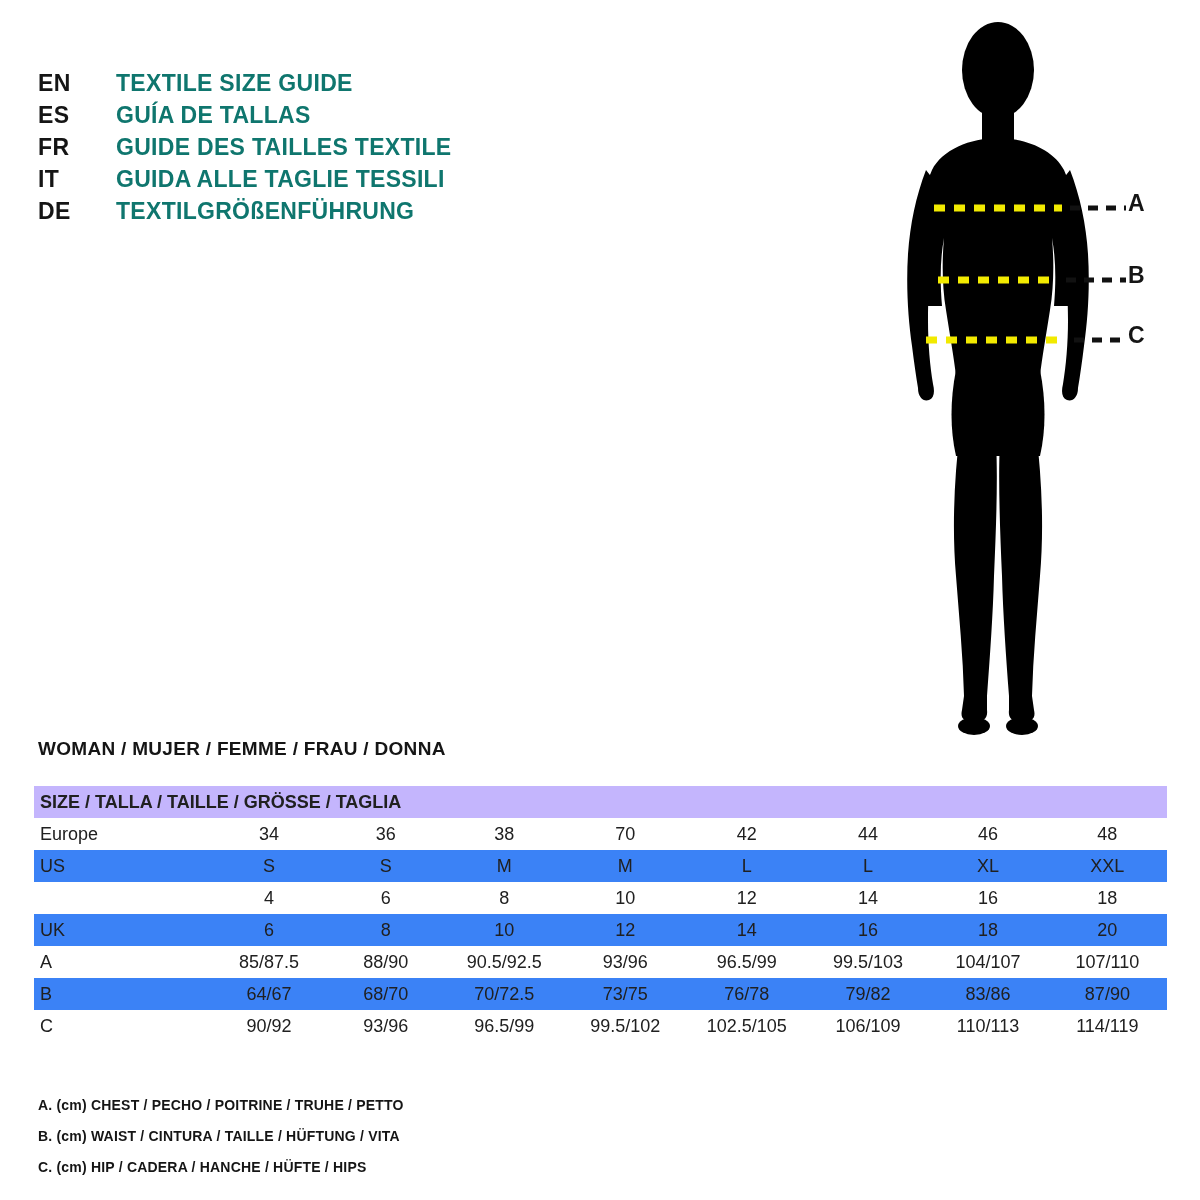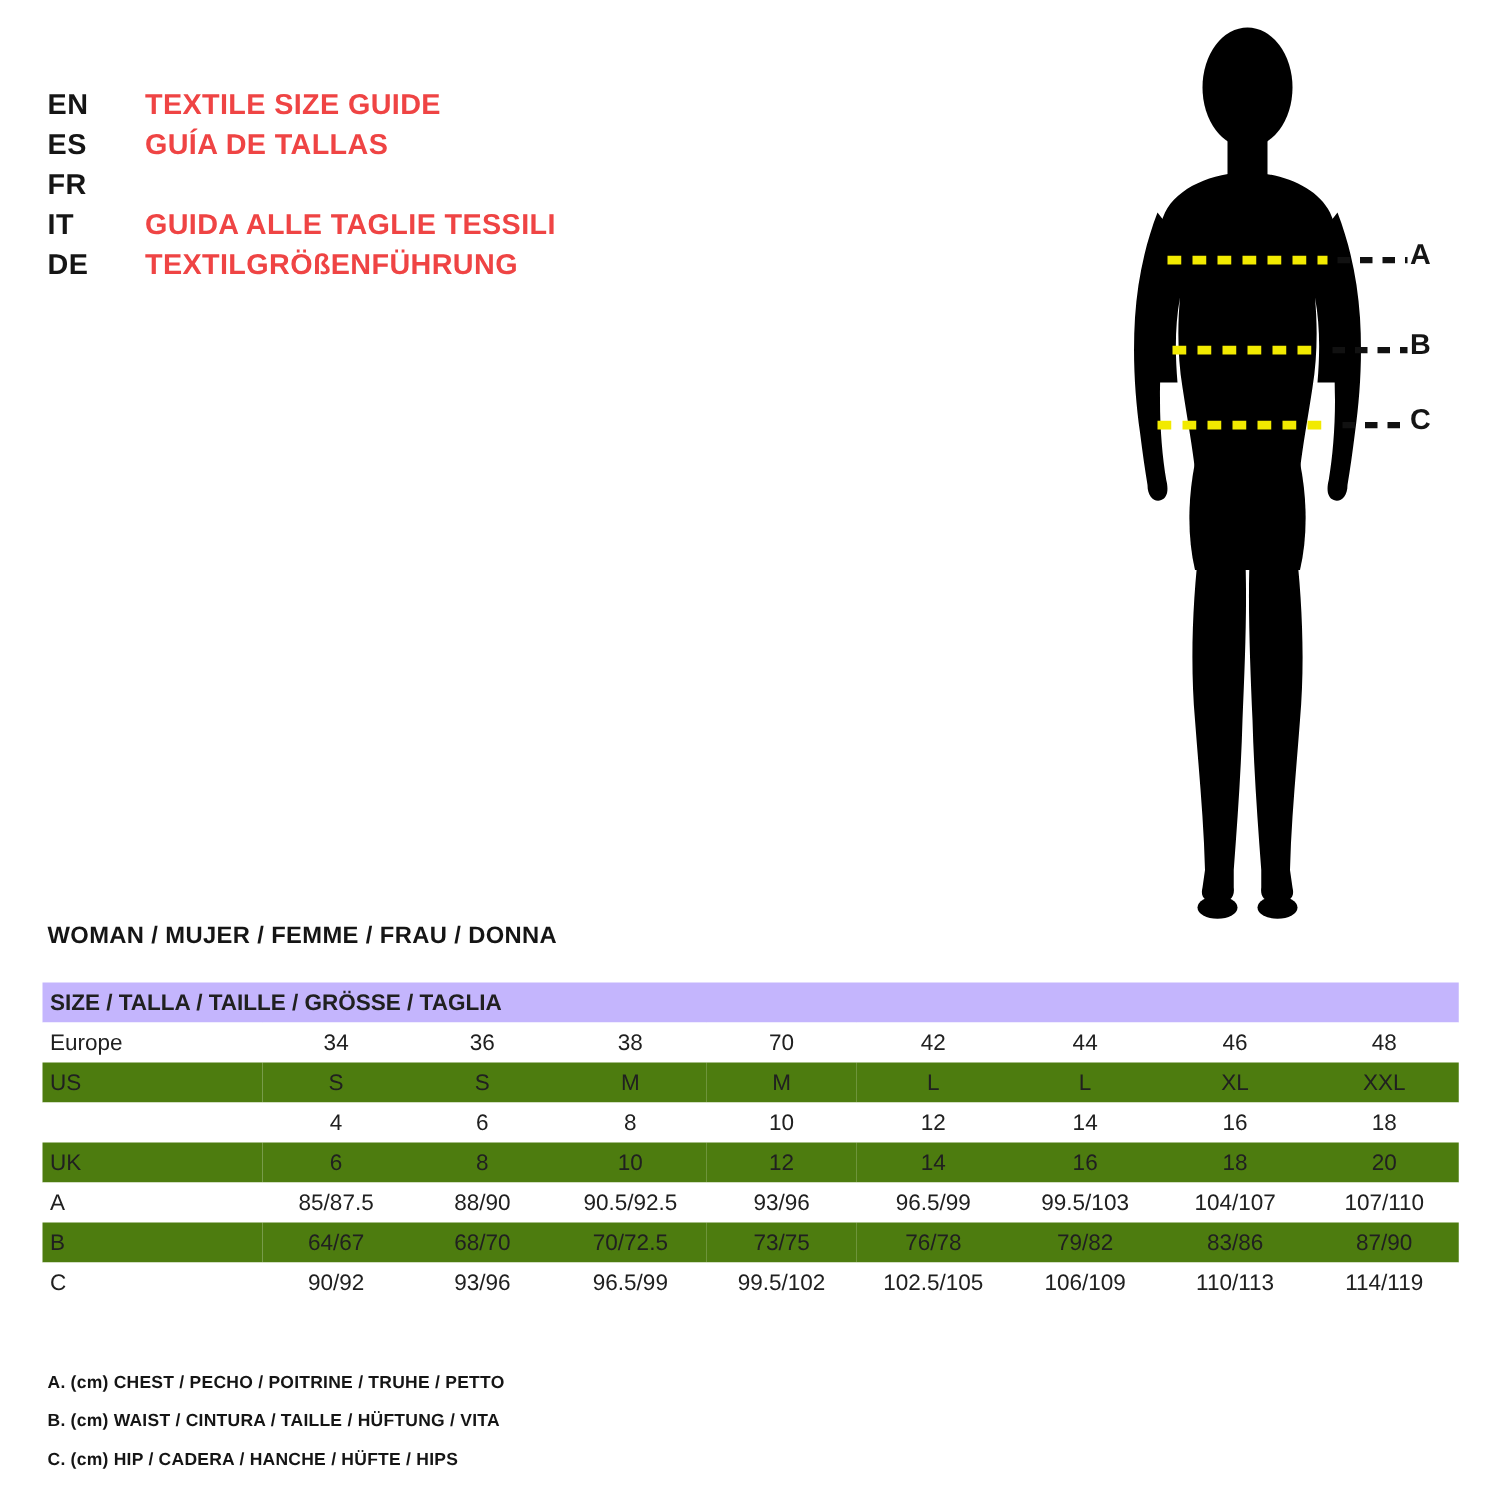--- a/index.html
+++ b/index.html
@@ -33,21 +33,21 @@
     width: 78px;
     font-size: 23px;
     font-weight: bold;
     letter-spacing: 0.4px;
     color: #151515;
   }
   .lang-title {
     font-size: 23px;
     font-weight: bold;
     letter-spacing: 0.3px;
-    color: #ef4444;
+    color: #0f766e;
     white-space: nowrap;
   }
 
   
   .figure-area {
     position: absolute;
     top: 10px;
     left: 830px;
     width: 360px;
     height: 730px;
@@ -94,21 +94,21 @@
   }
   .row-head {
     background: #c4b5fd;
     font-weight: bold;
     font-size: 18px;
   }
   .row-head td {
     padding-left: 10px;
     color: #1a1a1a;
   }
-  .row-alt { background: #4d7c0f; border-radius: 16px; }
+  .row-alt { background: #3b82f6; border-radius: 16px; }
   .row-plain { background: #ffffff; }
   td.label-cell {
     text-align: left;
     padding-left: 10px;
     width: 190px;
     color: #262626;
   }
   td.val-cell {
     text-align: center;
     width: 118px;
@@ -136,20 +136,21 @@
   <div class="lang-row">
     <span class="lang-code">EN</span>
     <span class="lang-title">TEXTILE SIZE GUIDE</span>
   </div>
   <div class="lang-row">
     <span class="lang-code">ES</span>
     <span class="lang-title">GUÍA DE TALLAS</span>
   </div>
   <div class="lang-row">
     <span class="lang-code">FR</span>
+    <span class="lang-title">GUIDE DES TAILLES TEXTILE</span>
   </div>
   <div class="lang-row">
     <span class="lang-code">IT</span>
     <span class="lang-title">GUIDA ALLE TAGLIE TESSILI</span>
   </div>
   <div class="lang-row">
     <span class="lang-code">DE</span>
     <span class="lang-title">TEXTILGRÖßENFÜHRUNG</span>
   </div>
 </div>

